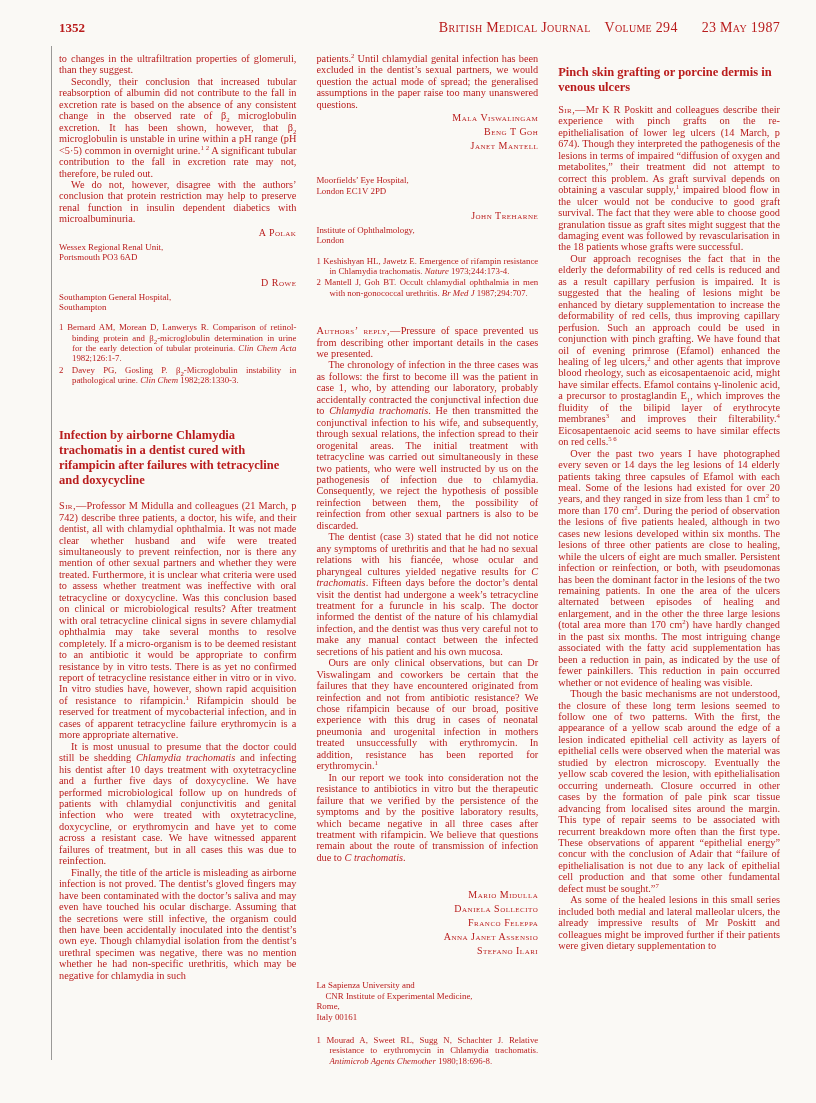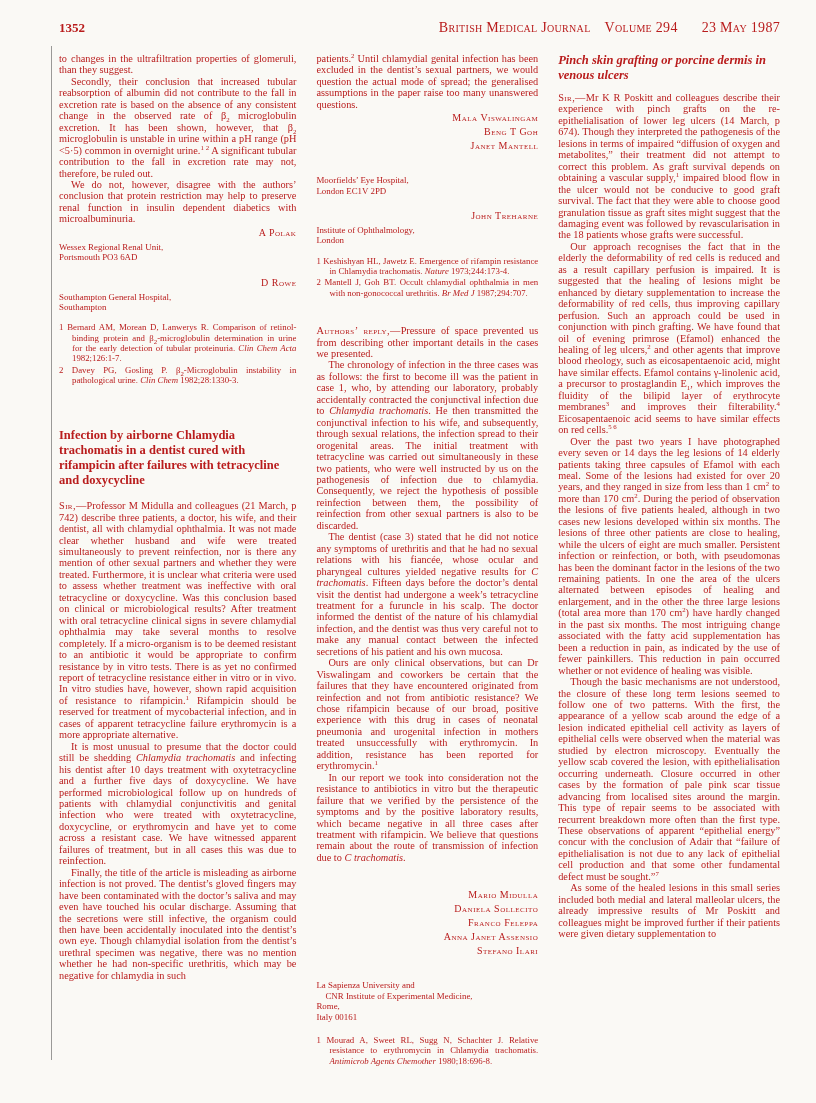--- a/index.html
+++ b/index.html
@@ -34,21 +34,21 @@
     letter-spacing:.5px; line-height:13px; margin-top:1px; }
   .sig-gap { margin-top:13px; }
   .addr { font-size:8.9px; line-height:10.4px; text-align:left; margin-top:3px; }
   .addr-ind { padding-left:9px; }
   .addr-gap { margin-top:23px; }
   .refs { margin-top:10px; font-size:8.8px; line-height:10.3px; }
   .ref { padding-left:13px; text-indent:-13px; margin-top:1px; }
   .refs-gap { margin-top:13px; }
   .ltr-title { font-size:12.5px; line-height:15px; font-weight:bold;
     text-align:left; margin:43px 0 12px 0; }
-  .ltr-title-first { margin-top:0; margin-bottom:9px;font-style:italic; }
+  .ltr-title-first { margin-top:12px; margin-bottom:9px; }
   .reply-block { margin-top:27px; }
   .sig-block { margin-top:25px; }
 </style>
 </head>
 <body>
 
 <div class="page">
   <div class="scan-edge"></div>
 
   <header class="pg-header">

